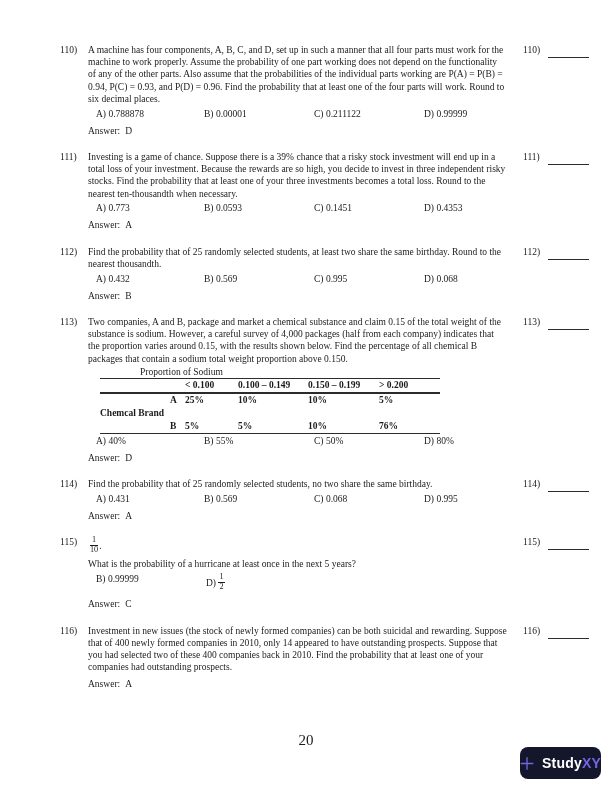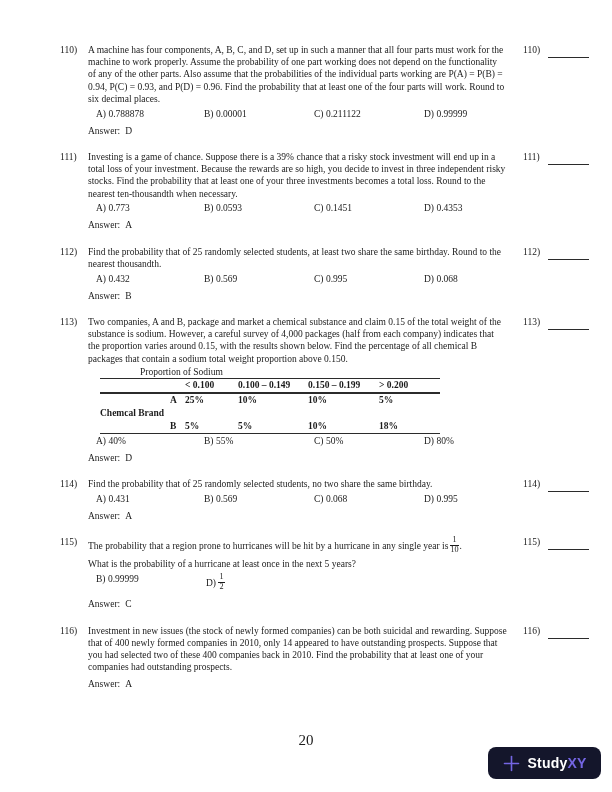--- a/index.html
+++ b/index.html
@@ -54,21 +54,21 @@
           font-size:8.2px; line-height:1.08; margin:0 1px 2px 2px; }
   .frac .num { display:block; border-bottom:0.9px solid #1b1b1b; padding:0 1.5px; }
   .frac .den { display:block; }
   .q115-l1 { display:block; }
   .q115-l2 { display:block; margin-top:1px; }
 
   
   .page-number { position:absolute; left:0; width:612px; top:732px;
                  text-align:center; font-size:15px; }
   .brand-badge {
-    position:absolute; right:11px; top:747px; width:113px; height:32px;
+    position:absolute; right:11px; top:747px; width:81px; height:32px;
     background:#14162b; border-radius:8px;
     display:flex; align-items:center; justify-content:center; gap:8px;
     font-family:"Liberation Sans","DejaVu Sans",sans-serif;
     text-align:center;
   }
   .brand-plus-icon { width:17px; height:17px; display:block; }
   .brand-text { font-size:14px; font-weight:bold; letter-spacing:0.2px; }
   .brand-text .study { color:#ffffff; }
   .brand-text .xy { color:#7466e3; }
 </style>
@@ -160,21 +160,21 @@
                 <td></td>
                 <td></td>
                 <td></td>
                 <td></td>
           </tr>
           <tr class="rowB">
             <td class="c-letter">B</td>
             <td>5%</td>
             <td>5%</td>
             <td>10%</td>
-            <td>18%</td>
+            <td>76%</td>
           </tr>
         </tbody>
           </table>
       </div>
       <div class="options tbl-options">
         <span class="opt o1">A) 40%</span>
         <span class="opt o2">B) 55%</span>
         <span class="opt o3">C) 50%</span>
         <span class="opt o4">D) 80%</span>
       </div>
@@ -201,21 +201,21 @@
     <div class="qmark">
       <span>114)</span>
       <span class="blank"></span>
     </div>
   </div>
 
   <div class="question">
     <div class="qnum">115)</div>
     <div class="qbody">
       <div class="qtext">
-        <span class="q115-l1"><span>The probability that a region prone to hurricanes will be hit by a hurricane in any single year is</span><span class="frac"><span class="num">1</span><span class="den">10</span></span><span>.</span></span>
+        <span class="q115-l1"><span class="frac"><span class="num">1</span><span class="den">10</span></span><span>.</span></span>
         <span class="q115-l2">What is the probability of a hurricane at least once in the next 5 years?</span>
       </div>
       <div class="options">
         <span class="opt o2">B) 0.99999</span>
         <span class="opt o4"><span>D)</span><span class="frac"><span class="num">1</span><span class="den">2</span></span></span>
       </div>
       <div class="answer"><span>Answer:</span><span class="ansletter">C</span></div>
     </div>
     <div class="qmark">
       <span>115)</span>

